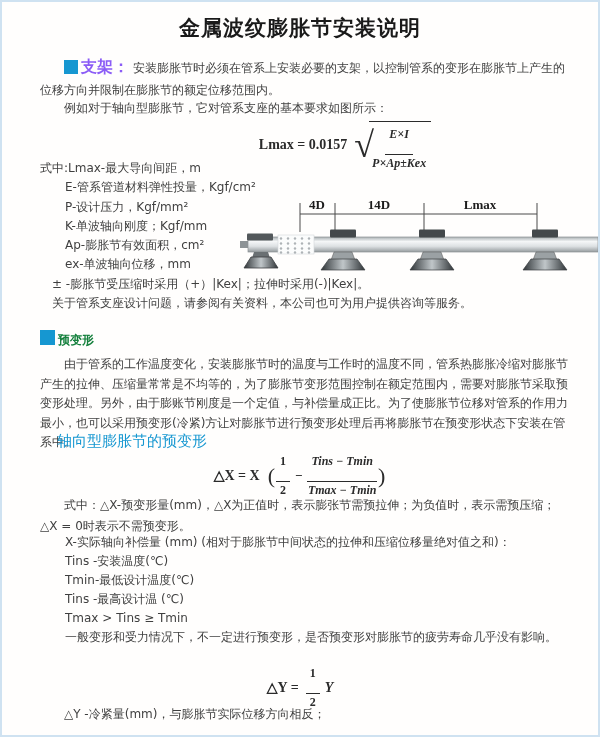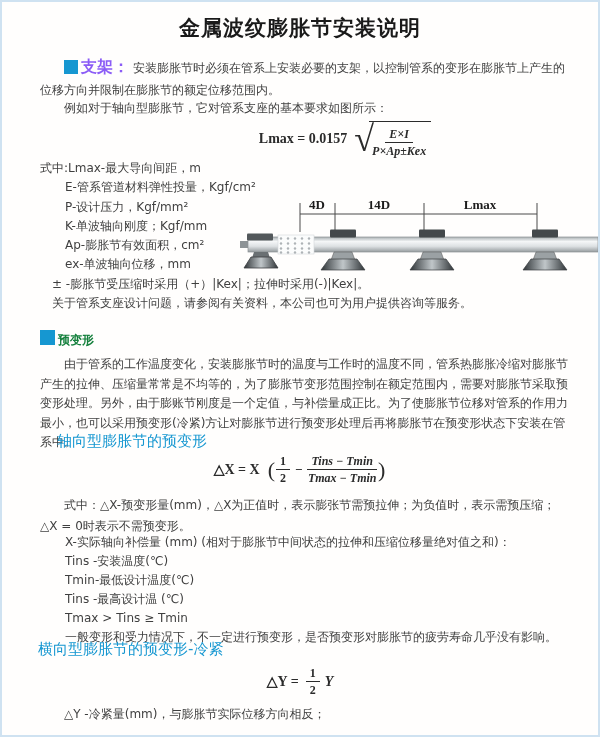--- a/index.html
+++ b/index.html
@@ -28,21 +28,21 @@
   .note3{top:702px;margin-left:24px;}
   
   .formula{display:flex;align-items:center;justify-content:center;font-family:"Liberation Serif",serif;color:#2b2b2b;font-weight:bold;}
   .f1{top:118px;left:90px;right:0;}
   .f2{top:452px;left:0;right:0;}
   .f3{top:664px;left:0;right:0;}
   .f-lhs{font-size:14px;margin-right:7px;}
   .sqrt-glyph{font-size:36px;font-weight:400;line-height:30px;}
   .radicand{border-top:1.6px solid #2b2b2b;padding:2px 5px 0 3px;margin-left:-5px;margin-top:1px;}
   .frac{display:inline-flex;flex-direction:column;align-items:center;font-size:12px;line-height:14px;}
-  .frac .num{border-bottom:1px solid #2b2b2b;padding:0 4px 1px;}
+  .frac .num{border-bottom:1px solid #2b2b2b;padding:0 4px 13px;}
   .frac .den{padding-top:1px;}
   .it{font-style:italic;}
   .paren{font-size:22px;font-weight:400;margin:0 1px;line-height:22px;}
   .op{margin:0 5px;font-size:13px;}
   .f-rhs{font-size:14px;margin-left:5px;}
   
   .diagram{position:absolute;left:238px;top:188px;width:360px;height:95px;}
   .dim-label{font-family:"Liberation Serif",serif;font-weight:bold;font-size:13px;fill:#1c1c1c;}
 </style>
 </head>
@@ -185,21 +185,20 @@
 
   <div class="abs lines6">
     <div>X-实际轴向补偿量 (mm) (相对于膨胀节中间状态的拉伸和压缩位移量绝对值之和)：</div>
     <div>Tins -安装温度(℃)</div>
     <div>Tmin-最低设计温度(℃)</div>
     <div>Tins -最高设计温 (℃)</div>
     <div>Tmax &gt; Tins ≥ Tmin</div>
     <div>一般变形和受力情况下，不一定进行预变形，是否预变形对膨胀节的疲劳寿命几乎没有影响。</div>
   </div>
 
-  <div class="abs sec-h3 h3-lateral">横向型膨胀节的预变形-冷紧</div>
 
   <div class="abs formula f3">
     <span class="f-lhs">△Y =</span>
     <span class="frac">
       <span class="num">1</span>
       <span class="den">2</span>
     </span>
     <span class="f-rhs it">Y</span>
   </div>
 

